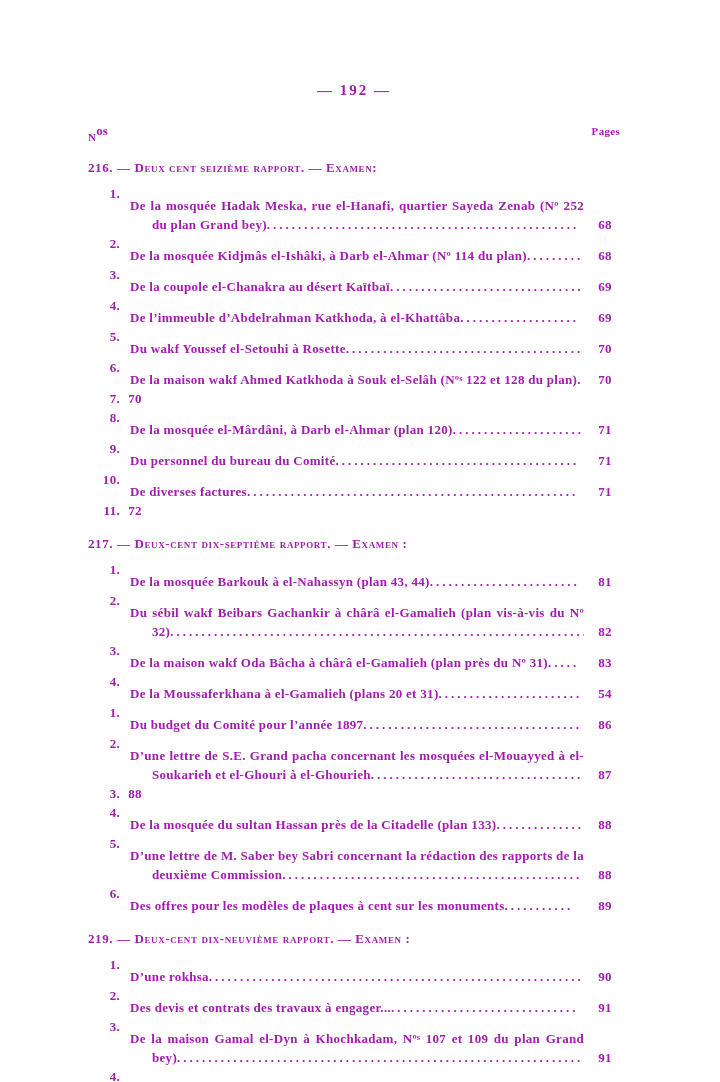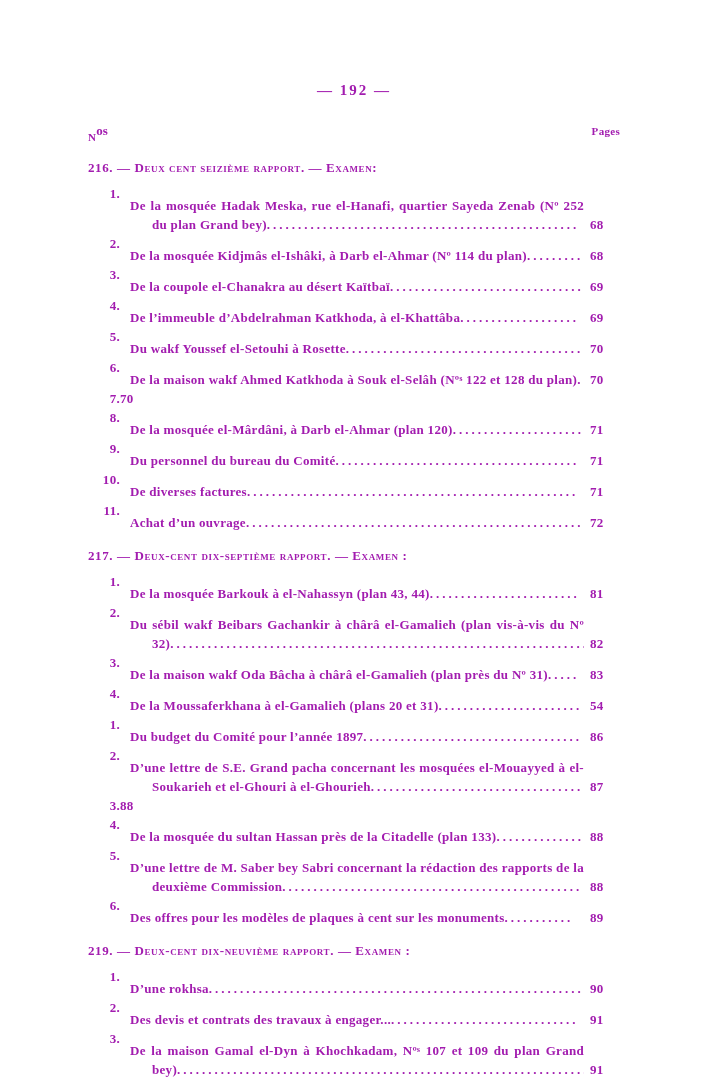--- a/index.html
+++ b/index.html
@@ -69,21 +69,21 @@
     text-indent: -22px;
     text-align: justify;
     overflow: hidden;
   }
   .entry .txt .dots {
     letter-spacing: 3px;
     white-space: nowrap;
   }
   .entry .page {
     flex: 0 0 30px;
-    text-align: left;
+    text-align: center;
     align-self: flex-end;
   }
 </style>
 </head>
 <body>
 
 <div class="sheet">
   <div class="content">
 
     <div class="folio">— 192 —</div>
@@ -139,21 +139,20 @@
         <span class="txt"><span>Du personnel du bureau du Comité</span><span class="dots">.......................................</span></span>
         <span class="page">71</span>
       </div>
       <div class="entry">
         <span class="num">10.</span>
         <span class="txt"><span>De diverses factures</span><span class="dots">.....................................................</span></span>
         <span class="page">71</span>
       </div>
       <div class="entry">
         <span class="num">11.</span>
-        <span class="txt"><span>Achat d’un ouvrage</span><span class="dots">......................................................</span></span>
         <span class="page">72</span>
       </div>
     </div>
 
     <div class="section">
       <div class="heading">217. — Deux-cent dix-septième rapport. — Examen :</div>
       <div class="entry">
         <span class="num">1.</span>
         <span class="txt"><span>De la mosquée Barkouk à el-Nahassyn (plan 43, 44)</span><span class="dots">........................</span></span>
         <span class="page">81</span>

